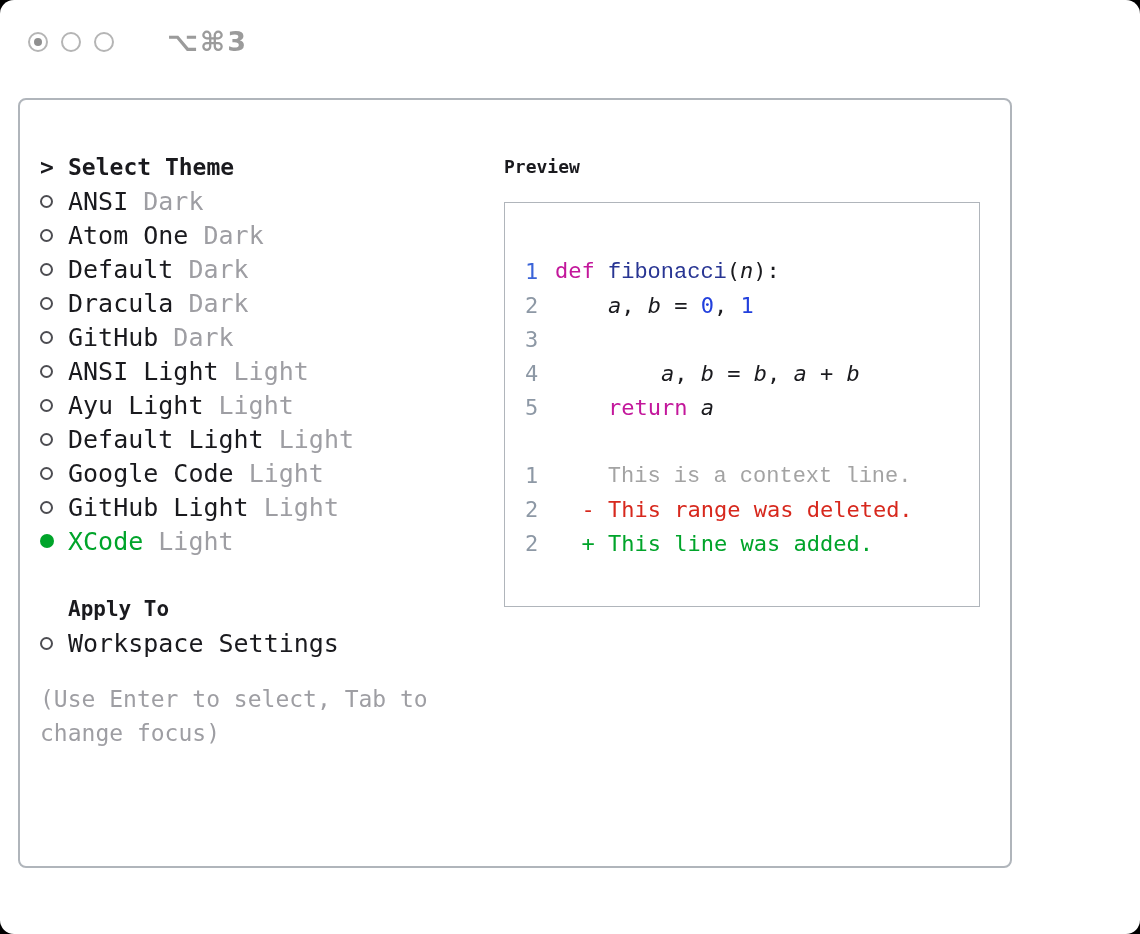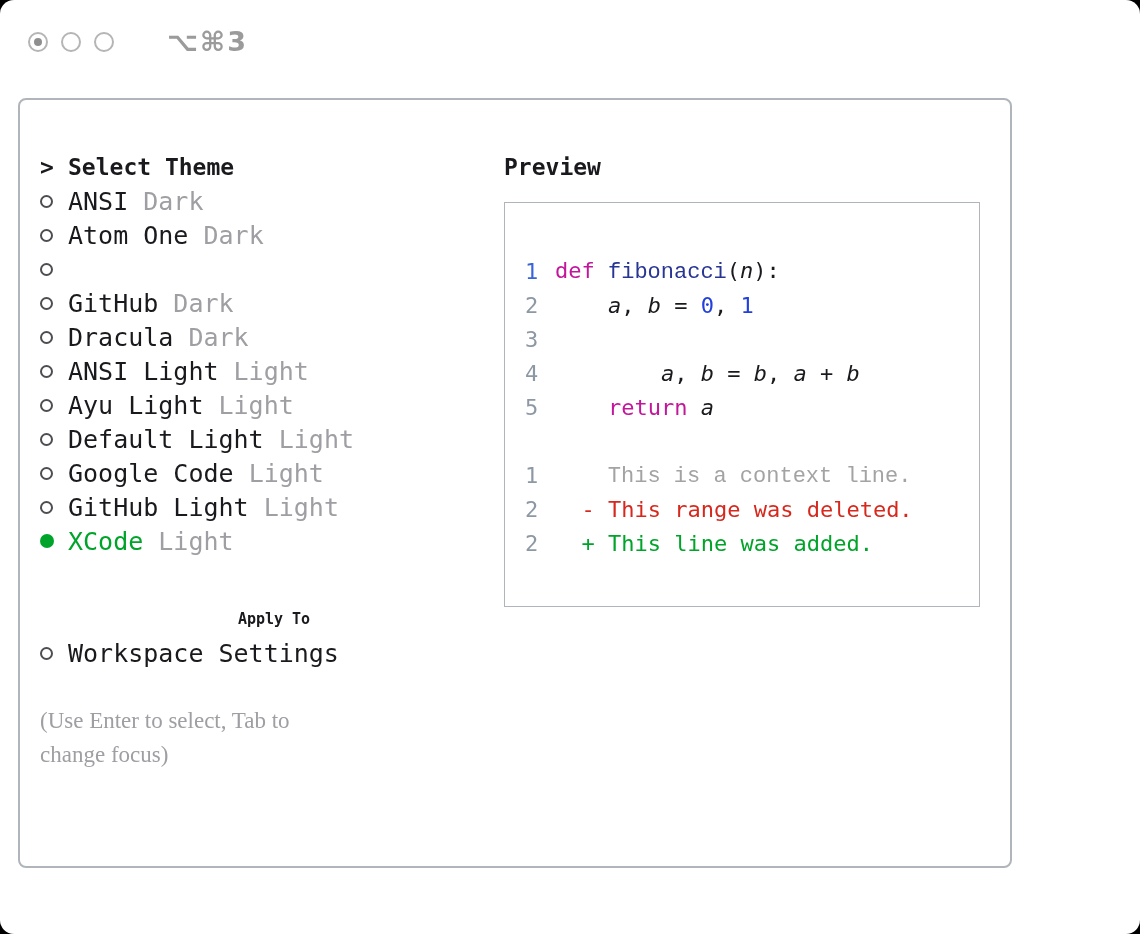--- a/index.html
+++ b/index.html
@@ -24,26 +24,26 @@
   .left{position:absolute;left:20px;top:50px;width:440px;}
   .header-row{display:flex;align-items:center;height:34px;font-size:23px;font-weight:bold;}
   .prompt{display:inline-block;width:28px;font-weight:bold;}
   .row{display:flex;align-items:center;height:34px;font-size:25px;cursor:default;}
   .bullet{flex:none;width:13px;height:13px;border:2px solid #4d4d52;border-radius:50%;margin-right:15px;}
   .bullet.sel{border:none;background:var(--green);width:14px;height:14px;margin-right:14px;}
   .rlabel{white-space:pre;}
   .tname{color:var(--ink);}
   .tname.selgreen{color:var(--green);}
   .tvariant{color:var(--muted);}
-  .apply-title{height:34px;line-height:34px;font-size:15px;font-weight:bold;margin-left:28px;margin-top:44px;text-align:center;}
+  .apply-title{height:34px;line-height:34px;font-size:21px;font-weight:bold;margin-left:28px;margin-top:34px;}
   .opt-label.selgreen{color:var(--green);}
-  .hint{margin-top:34px;font-size:23px;line-height:34px;color:var(--muted);font-family:Liberation Serif, serif;}
+  .hint{margin-top:22px;font-size:23px;line-height:34px;color:var(--muted);}
   
   .right{position:absolute;left:484px;top:50px;width:502px;}
-  .preview-title{height:34px;line-height:34px;font-size:23px;font-weight:bold;}
+  .preview-title{height:34px;line-height:34px;font-size:18px;font-weight:bold;}
   .preview-box{margin-top:18px;width:476px;height:405px;border:1.5px solid var(--border);background:#fff;
                padding:51px 0 0 20px;overflow:hidden;}
   .cline{display:flex;height:34px;align-items:center;font-size:22px;}
   .lnum{flex:none;width:30px;white-space:pre;}
   .lnum-gray{color:var(--lngray);}
   .lnum-blue{color:var(--lnblue);}
   .ctext{white-space:pre;}
   .spacer{height:34px;}
   .seg-kw{color:var(--kw);text-align:right;}
   .seg-fn{color:var(--navy);font-family:Liberation Mono, monospace;}
@@ -78,28 +78,29 @@
           <div class="row">
             <span class="bullet"></span>
             <span class="rlabel"><span class="tname">ANSI</span><span class="tvariant"> Dark</span></span>
           </div>
           <div class="row">
             <span class="bullet"></span>
             <span class="rlabel"><span class="tname">Atom One</span><span class="tvariant"> Dark</span></span>
           </div>
           <div class="row">
             <span class="bullet"></span>
+            <span class="rlabel"><span class="tname">Default</span><span class="tvariant"> Dark</span></span>
+          </div>
+          <div class="row">
+            <span class="bullet"></span>
+            <span class="rlabel"><span class="tname">Dracula</span><span class="tvariant"> Dark</span></span>
           </div>
           <div class="row">
             <span class="bullet"></span>
             <span class="rlabel"><span class="tname">GitHub</span><span class="tvariant"> Dark</span></span>
-          </div>
-          <div class="row">
-            <span class="bullet"></span>
-            <span class="rlabel"><span class="tname">Dracula</span><span class="tvariant"> Dark</span></span>
           </div>
           <div class="row">
             <span class="bullet"></span>
             <span class="rlabel"><span class="tname">ANSI Light</span><span class="tvariant"> Light</span></span>
           </div>
           <div class="row">
             <span class="bullet"></span>
             <span class="rlabel"><span class="tname">Ayu Light</span><span class="tvariant"> Light</span></span>
           </div>
           <div class="row">

